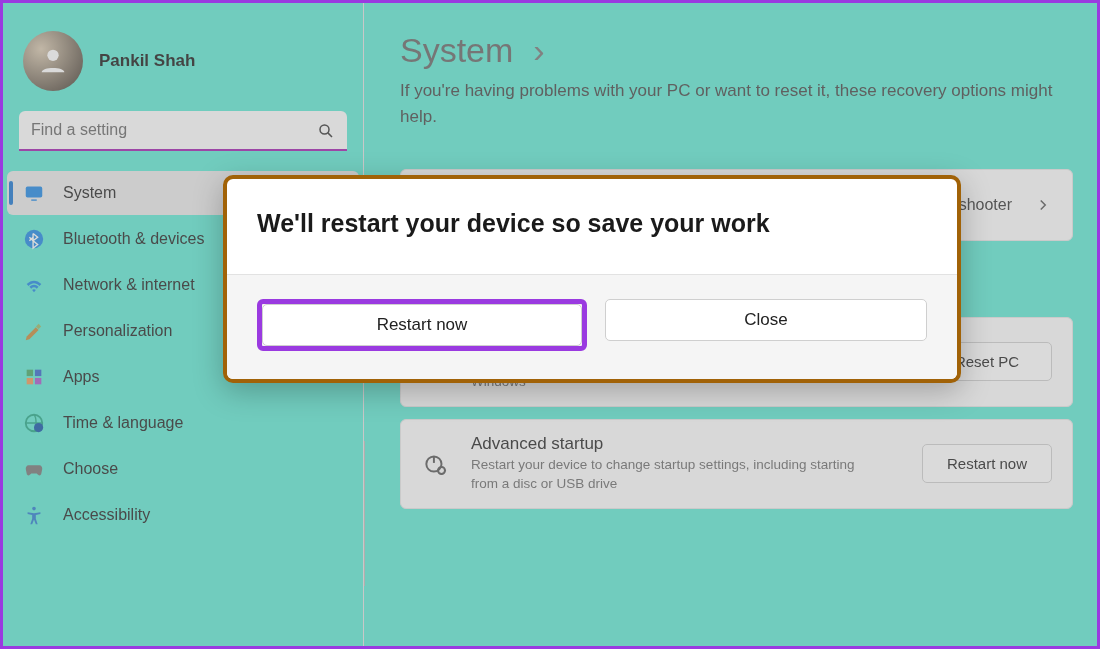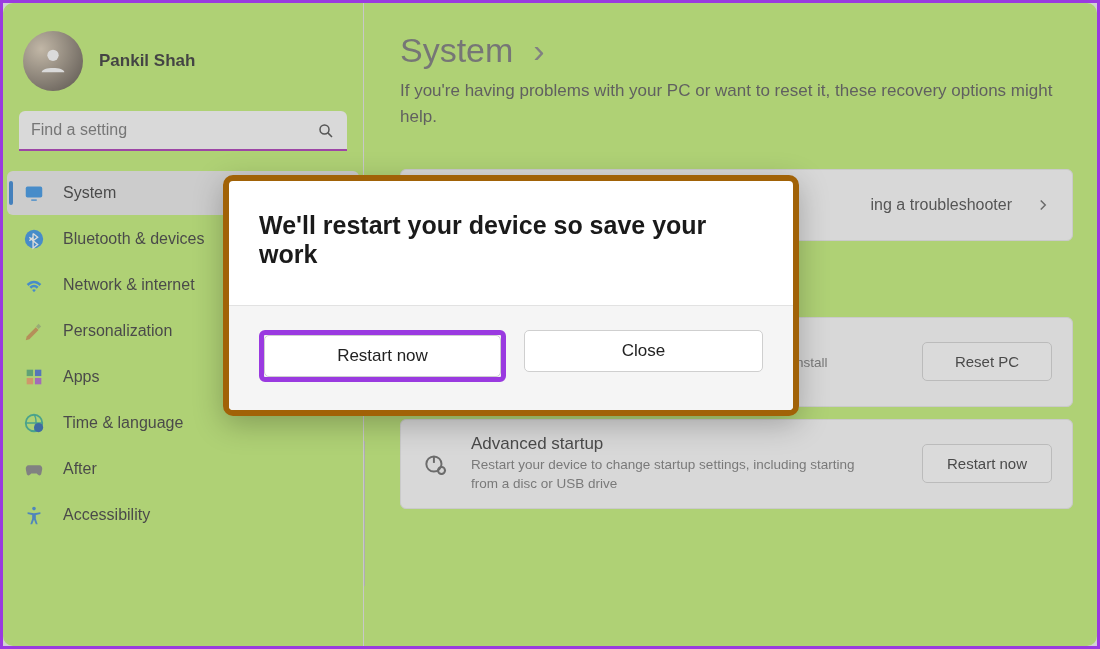--- a/index.html
+++ b/index.html
@@ -1,17 +1,17 @@
 <!DOCTYPE html>
 <html><head>
 <meta charset="utf-8">
 <style>
 * { box-sizing: border-box; margin: 0; padding: 0; font-family: "Segoe UI", Arial, sans-serif; }
 body { width: 1100px; height: 649px; overflow: hidden; position: relative; background: #f3f3f3; border: 3px solid #9a3ae0; }
-.app { display: flex; width: 100%; height: 100%; background: #bef264; border-radius: 10px; }
+.app { display: flex; width: 100%; height: 100%; background: #5eead4; }
 
 
 .sidebar { width: 360px; padding: 20px 0 0 0; display: flex; flex-direction: column; }
 .profile { display: flex; align-items: center; gap: 16px; padding: 8px 20px 20px 20px; }
 .avatar { width: 60px; height: 60px; border-radius: 50%; background: radial-gradient(circle at 30% 30%, #d9c9b0, #3a3128); display:flex; align-items:center; justify-content:center; color:#fff; }
 .profile-name { font-size: 17px; font-weight: 600; color: #1a1a1a; }
 .search-wrap { margin: 0 16px 16px 16px; position: relative; }
 .search-input { width: 100%; height: 40px; border: none; border-bottom: 2px solid #a21caf; background: #fdfdfd; border-radius: 6px 6px 0 0; padding: 0 40px 0 12px; font-size: 16px; color: #444; }
 .search-input::placeholder { color: #666; }
 .search-icon { position: absolute; right: 12px; top: 50%; transform: translateY(-50%); width: 18px; height: 18px; color:#333; }
@@ -41,21 +41,21 @@
 .card-chevron { width: 18px; height: 18px; color: #555; }
 .section-label { font-size: 16px; font-weight: 600; margin: 24px 0 10px 2px; color: #333; }
 .card.first { justify-content: space-between; }
 .first-text { color:#333; font-size:16px; flex:1;}
 .card.disabled .card-title, .card.disabled .card-desc { color:#9a9a9a; }
 
 
 .dim { position: absolute; inset: 0; background: rgba(150,150,150,0.35); }
 
 
-.dialog { position: absolute; left: 220px; top: 172px; width: 576px; background: #fff; border-radius: 10px; box-shadow: 0 8px 30px rgba(0,0,0,0.25); overflow: hidden; border:6px solid #a16207; }
+.dialog { position: absolute; left: 220px; top: 172px; width: 738px; background: #fff; border-radius: 10px; box-shadow: 0 8px 30px rgba(0,0,0,0.25); overflow: hidden; border:4px solid #a16207; }
 .dialog-body { padding: 30px 30px 36px 30px; }
 .dialog-title { font-size: 25px; font-weight: 600; color: #1a1a1a; }
 .dialog-text { margin-top: 18px; font-size: 17px; color: #333; line-height: 1.55; }
 .dialog-actions { background: #f5f5f5; border-top: 1px solid #e2e2e2; padding: 24px 30px 28px 30px; display: flex; gap: 18px; }
 .dlg-btn { flex: 1; height: 42px; border-radius: 5px; background: #fff; border: 1px solid #cfcfcf; font-size: 17px; color: #222; cursor: pointer; }
 .highlight-wrap { border: 5px solid #9a3ae0; border-radius: 6px; padding: 0; flex: 1; display: flex; }
 .highlight-wrap .dlg-btn { flex: 1; margin: 0; }
 </style>
 </head>
 <body>
@@ -137,21 +137,21 @@
             </svg>
           </span>
         <span>Time &amp; language</span>
       </div>
       <div class="nav-item">
         <span class="nav-icon">
             <svg viewBox="0 0 24 24" fill="#777">
               <path d="M6 8h12c2 0 3 2 3 4l-1 5c0 1-1 2-2 2s-2-1-3-2h-6c-1 1-2 2-3 2s-2-1-2-2l-1-5c0-2 1-4 3-4z"></path>
             </svg>
           </span>
-        <span>After</span>
+        <span>Choose</span>
       </div>
       <div class="nav-item">
         <span class="nav-icon">
             <svg viewBox="0 0 24 24" fill="#2a7dd1">
               <circle cx="12" cy="5" r="2"></circle>
               <path d="M5 9l7 1 7-1v2l-5 1v4l2 6h-2l-2-5-2 5h-2l2-6v-4l-5-1V9z"></path>
             </svg>
           </span>
         <span>Accessibility</span>
       </div>

